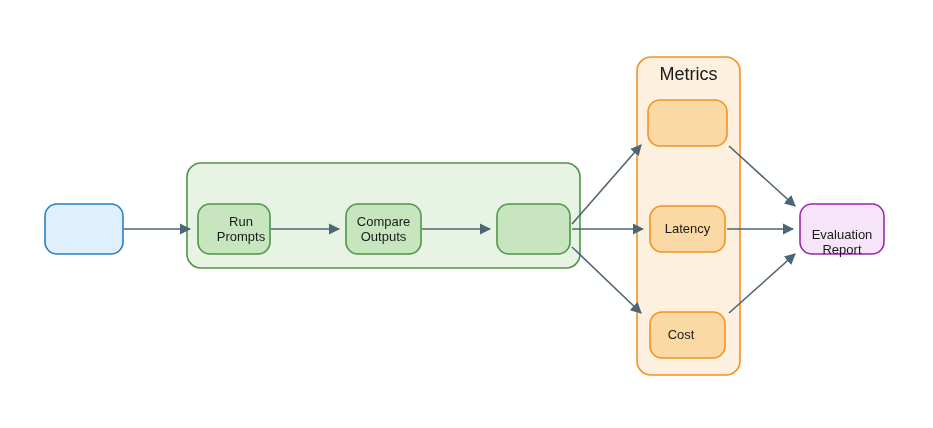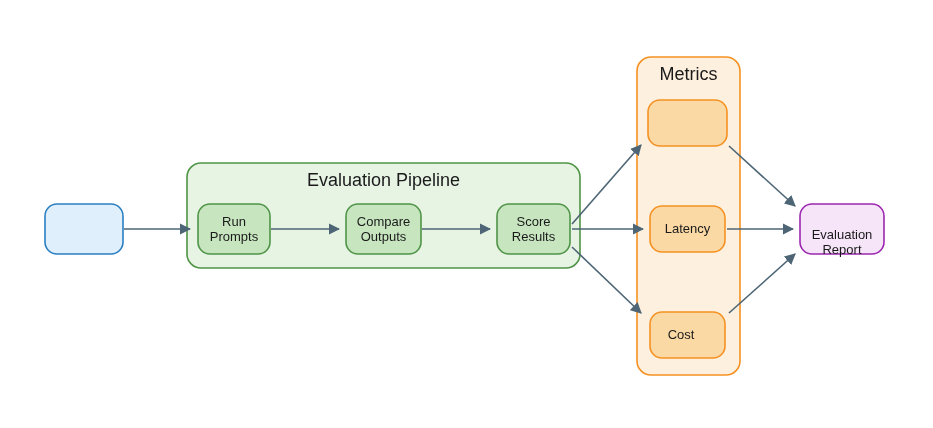--- a/index.html
+++ b/index.html
@@ -79,27 +79,24 @@
       <rect id="sh-node-run-prompts" rx="12" ry="12" stroke-width="1.6" x="198" y="204" width="72" height="50" fill="#c7e6c0" stroke="#4f9447"></rect>
       <rect id="sh-node-compare-outputs" rx="12" ry="12" stroke-width="1.6" x="346" y="204" width="75" height="50" fill="#c7e6c0" stroke="#4f9447"></rect>
       <rect id="sh-node-score-results" rx="12" ry="12" stroke-width="1.6" x="497" y="204" width="73" height="50" fill="#c7e6c0" stroke="#4f9447"></rect>
       <rect id="sh-node-accuracy" rx="12" ry="12" stroke-width="1.6" x="648" y="100" width="79" height="46" fill="#fbd9a5" stroke="#f59122"></rect>
       <rect id="sh-node-latency" rx="12" ry="12" stroke-width="1.6" x="650" y="206" width="75" height="46" fill="#fbd9a5" stroke="#f59122"></rect>
       <rect id="sh-node-cost" rx="12" ry="12" stroke-width="1.6" x="650" y="312" width="75" height="46" fill="#fbd9a5" stroke="#f59122"></rect>
       <rect id="sh-node-evaluation-report" rx="12" ry="12" stroke-width="1.6" x="800" y="204" width="84" height="50" fill="#f6e4f8" stroke="#9c27b0"></rect>
     </g>
   </svg>
 
-  <div id="lbl-cluster-pipeline" class="cluster-title" style="left: 187px; width: 393px; top: 170px;">Evaluation Pipeline</div>
   <div id="lbl-cluster-metrics" class="cluster-title" style="left: 637px; width: 103px; top: 64px;">Metrics</div>
 
-  <div id="lbl-node-run-prompts" class="node-label" style="left: 198px; top: 204px; width: 72px; height: 50px;">Run
+  <div id="lbl-node-run-prompts" class="node-label" style="left: 198px; top: 204px; width: 72px; height: 50px; padding-left: 7px;">Run
 Prompts</div>
   <div id="lbl-node-compare-outputs" class="node-label" style="left: 346px; top: 204px; width: 75px; height: 50px;">Compare
 Outputs</div>
-  <div id="lbl-node-score-results" class="node-label" style="left: 497px; top: 204px; width: 73px; height: 50px;">Score
-Results</div>
   <div id="lbl-node-latency" class="node-label" style="left: 650px; top: 206px; width: 75px; height: 46px;">Latency</div>
   <div id="lbl-node-cost" class="node-label" style="left: 650px; top: 312px; width: 62px; height: 46px;">Cost</div>
   <div id="lbl-node-evaluation-report" class="node-label" style="left: 800px; top: 204px; width: 84px; height: 50px; margin-top: 13px;">Evaluation
 Report</div>
 
 </div>
 
 </body></html>

